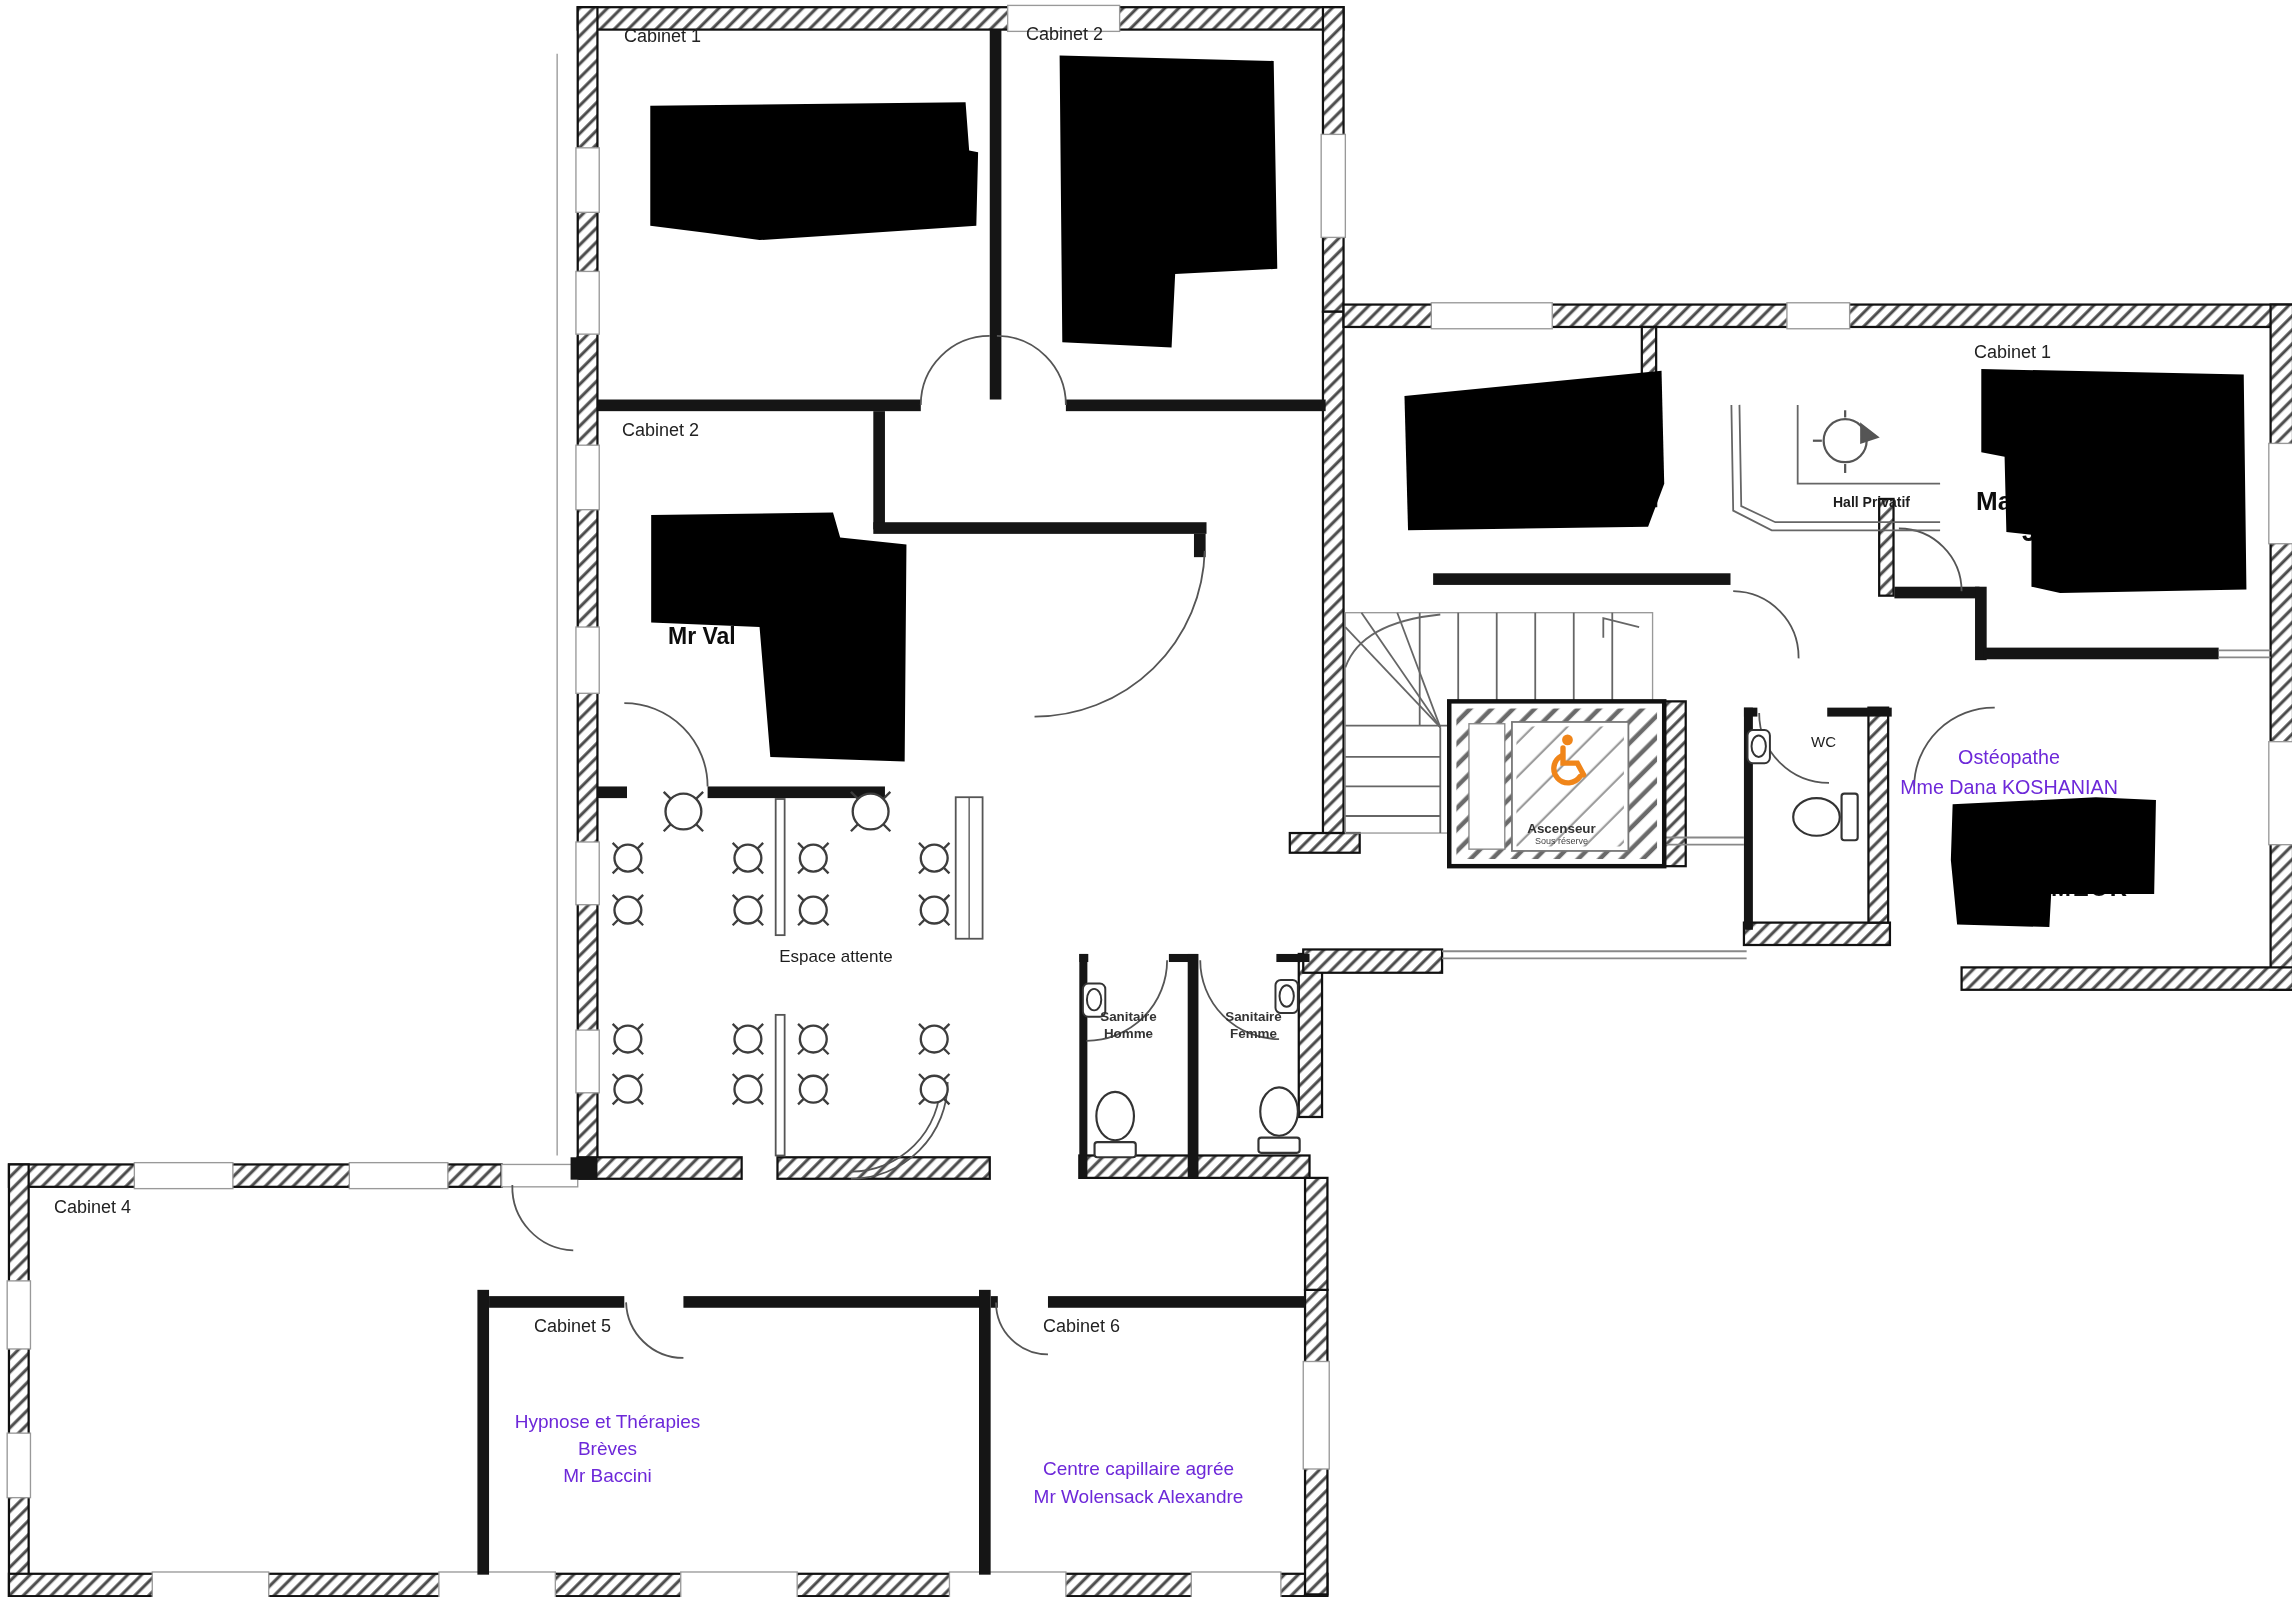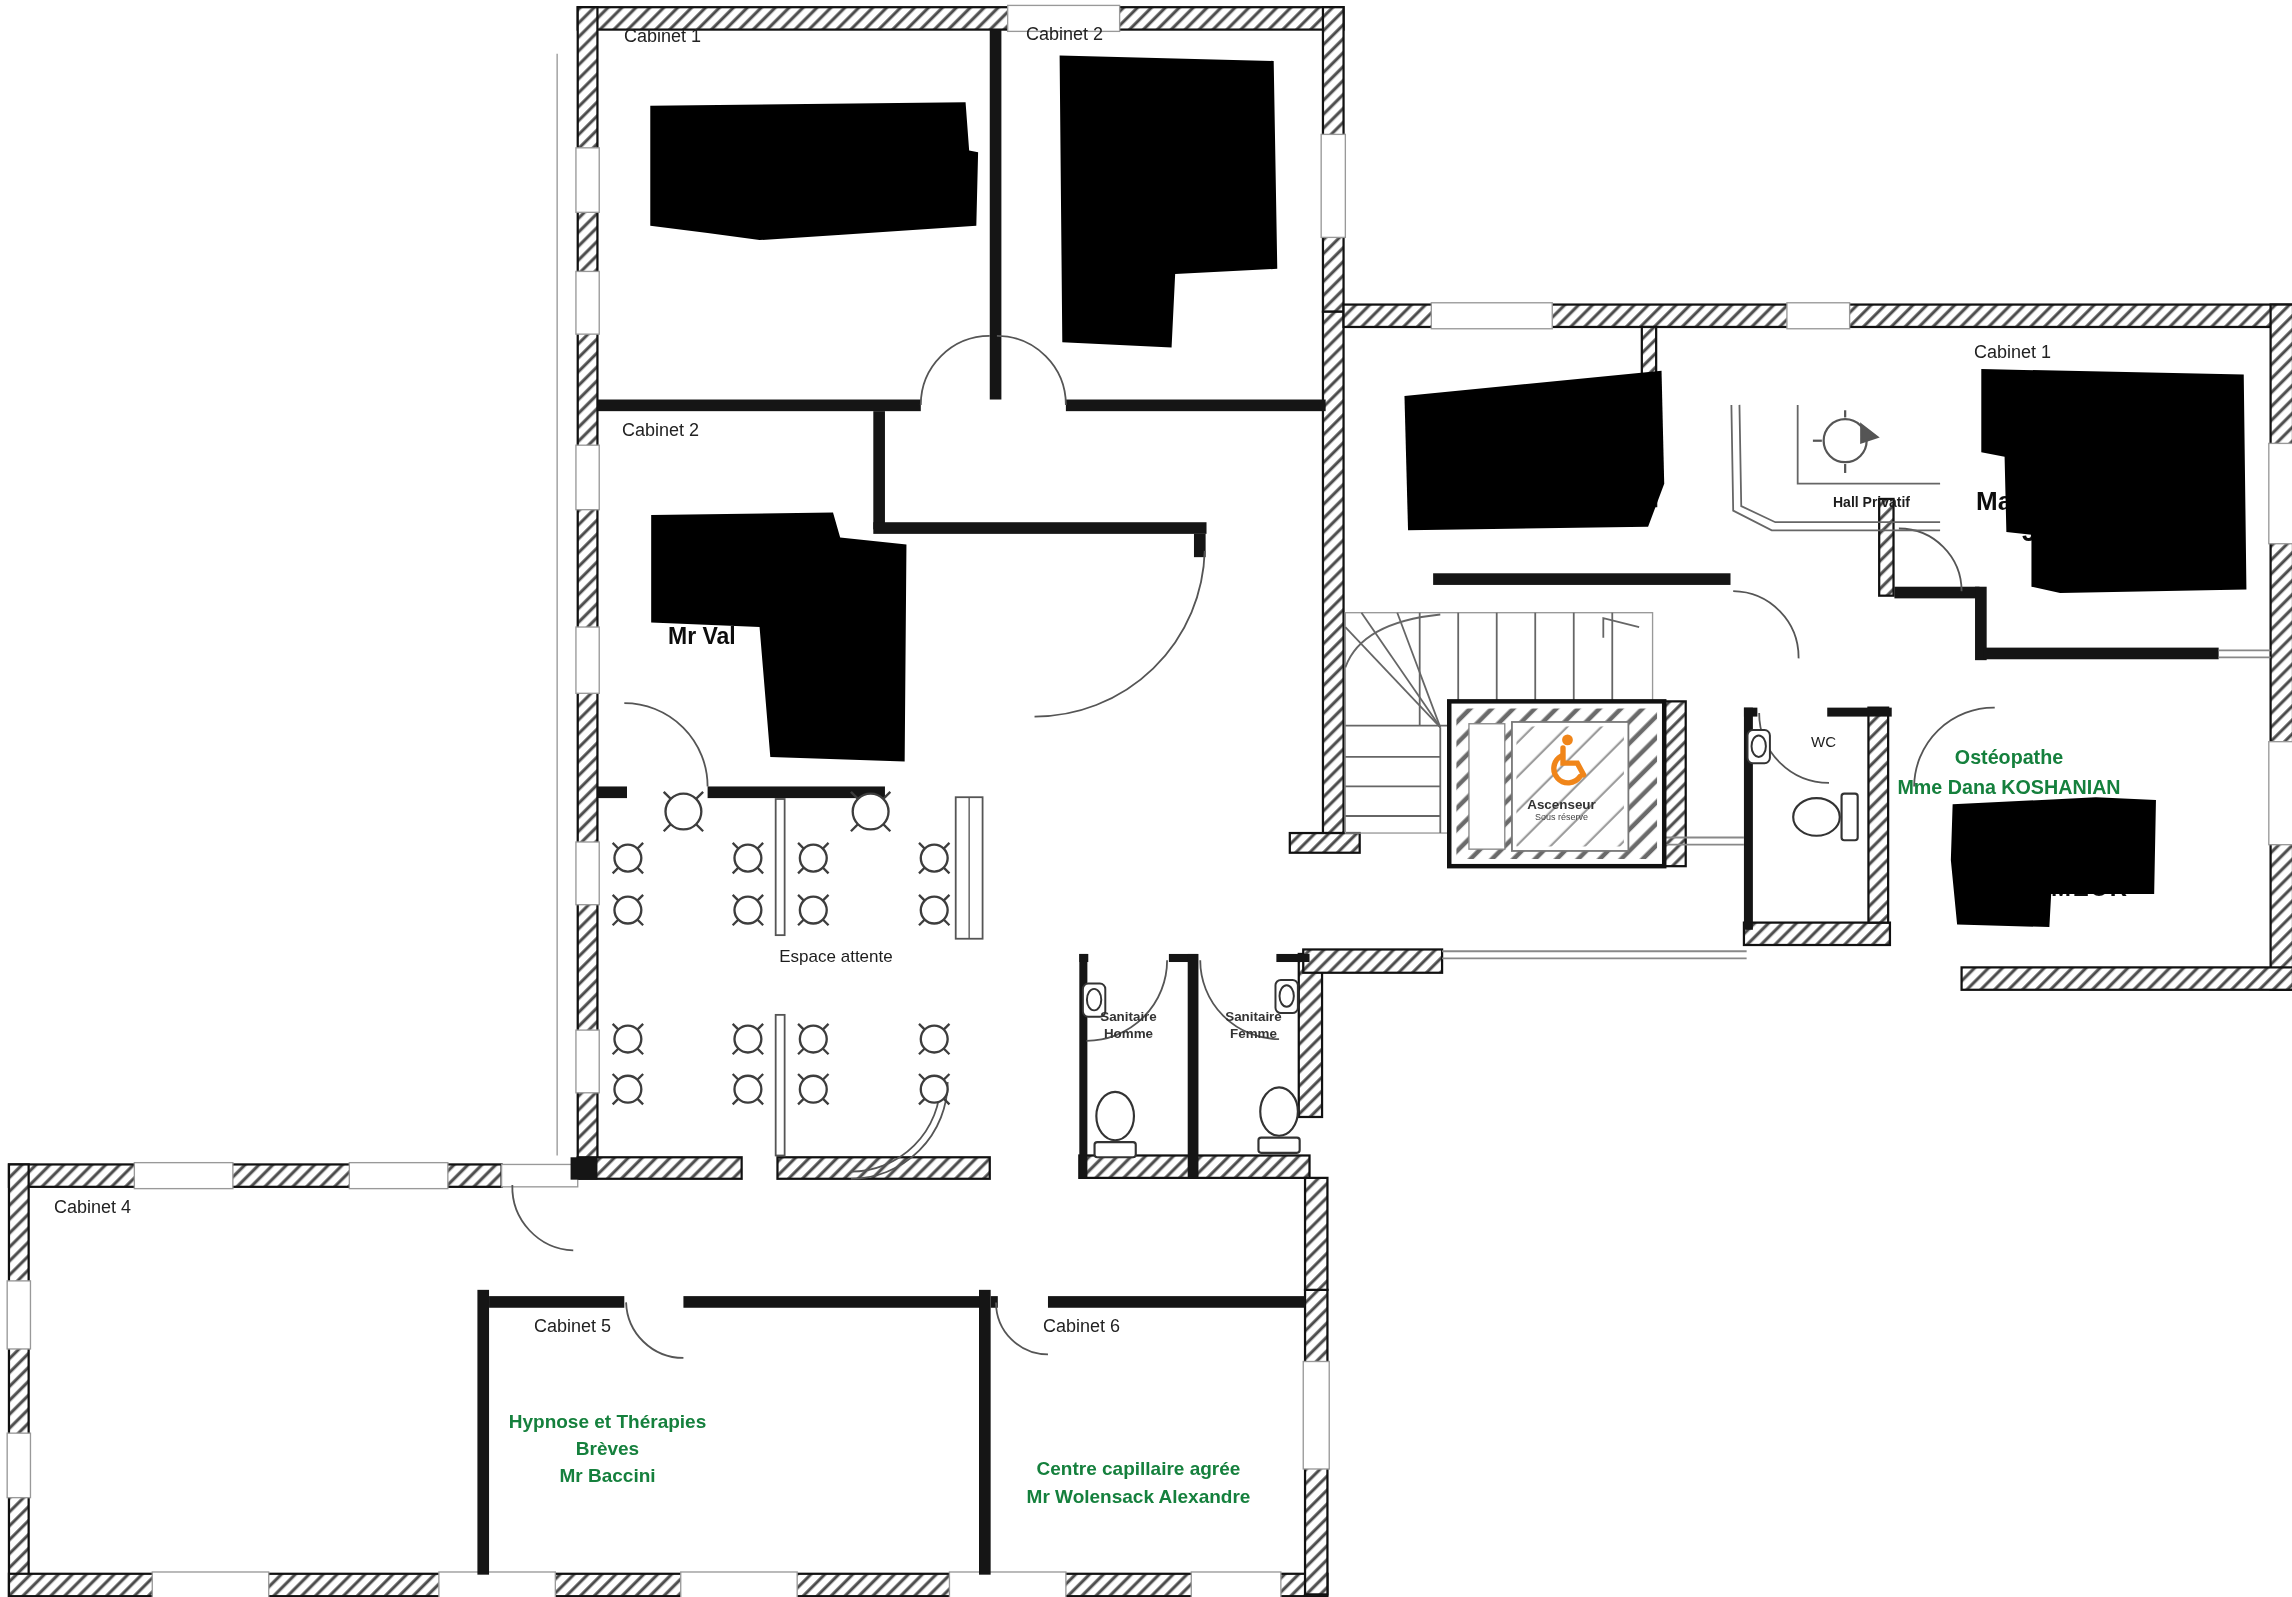--- a/index.html
+++ b/index.html
@@ -1,21 +1,21 @@
 <!DOCTYPE html>
 <html style="font-size:14.3px"><head>
 <meta charset="utf-8">
 <style>
   html,body{margin:0;padding:0;background:#fff;}
   #plan{position:relative;width:2293px;height:1598px;background:#fff;
         font-family:"Liberation Sans",sans-serif;overflow:hidden;}
   #plan svg{position:absolute;left:0;top:0;}
   .lab{position:absolute;color:#1d1d1d;white-space:nowrap;line-height:1.1;}
   .cab{font-size:18px;color:#222;}
-  .blk{font-weight:bold;text-align:center;white-space:normal;color:#15803d;}
+  .blk{font-weight:normal;text-align:center;white-space:normal;color:#6d28d9;}
   .partial{position:absolute;font-weight:bold;color:#0c0c0c;line-height:1;white-space:nowrap;}
   .ctr{text-align:center;}
   .sm{font-size:13.4px;font-weight:bold;}
 </style>
 </head>
 <body>
 
 <div id="plan">
 
   <div class="partial" style="left:668px;top:625px;font-size:23px;">Mr Val</div>
@@ -296,21 +296,21 @@
   <div class="lab ctr" style="left:1782px;top:495px;width:179px;font-size:14px;font-weight:bold;">Hall Privatif</div>
 
   <div class="lab" style="left:1811px;top:734px;font-size:15px;">WC</div>
 
   <div class="lab blk" style="left:1839px;top:742px;width:340px;font-size:19.7px;line-height:30px;">
     <span style="display:block">Ostéopathe</span>
     <span style="display:block">Mme Dana KOSHANIAN</span>
   </div>
 
   <div class="lab ctr" style="left:1472px;top:798px;width:179px;">
-    <span style="display:block;font-size:13.4px;font-weight:bold;color:#333;">Ascenseur</span>
+    <span style="display:block;font-size:13.4px;font-weight:bold;color:#333;margin-top:24px;">Ascenseur</span>
     <span style="display:block;font-size:9px;color:#444;">Sous réserve</span>
   </div>
 
   <div class="lab ctr sm" style="left:1086px;top:1008px;width:85px;line-height:17px;color:#333;">
     <span style="display:block">Sanitaire</span>
     <span style="display:block">Homme</span>
   </div>
   <div class="lab ctr sm" style="left:1211px;top:1008px;width:85px;line-height:17px;color:#333;">
     <span style="display:block">Sanitaire</span>
     <span style="display:block">Femme</span>

